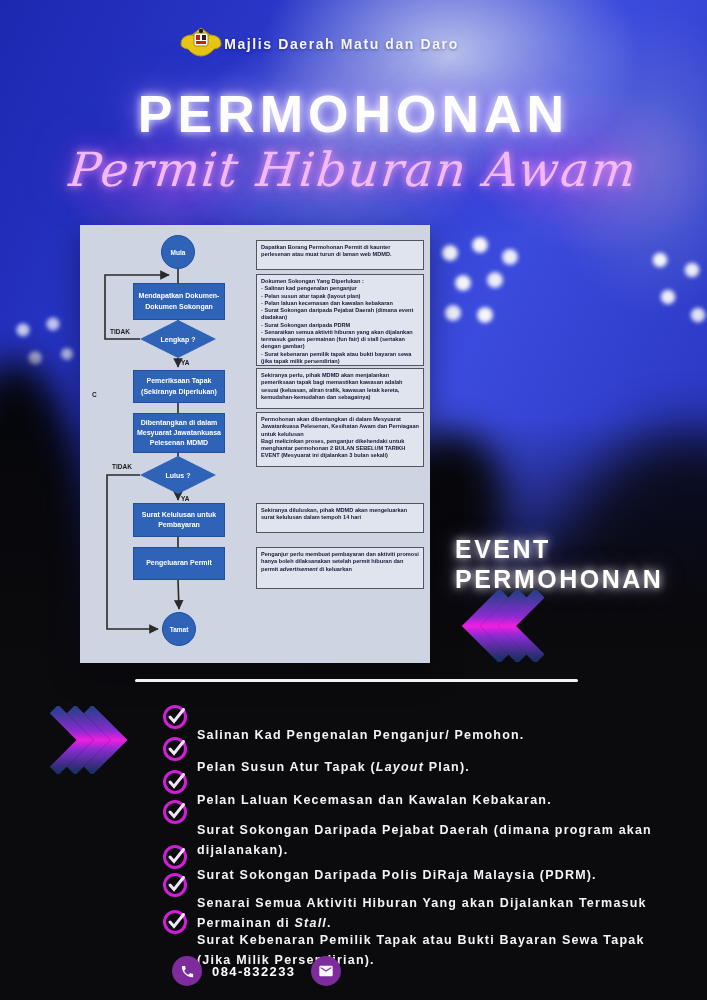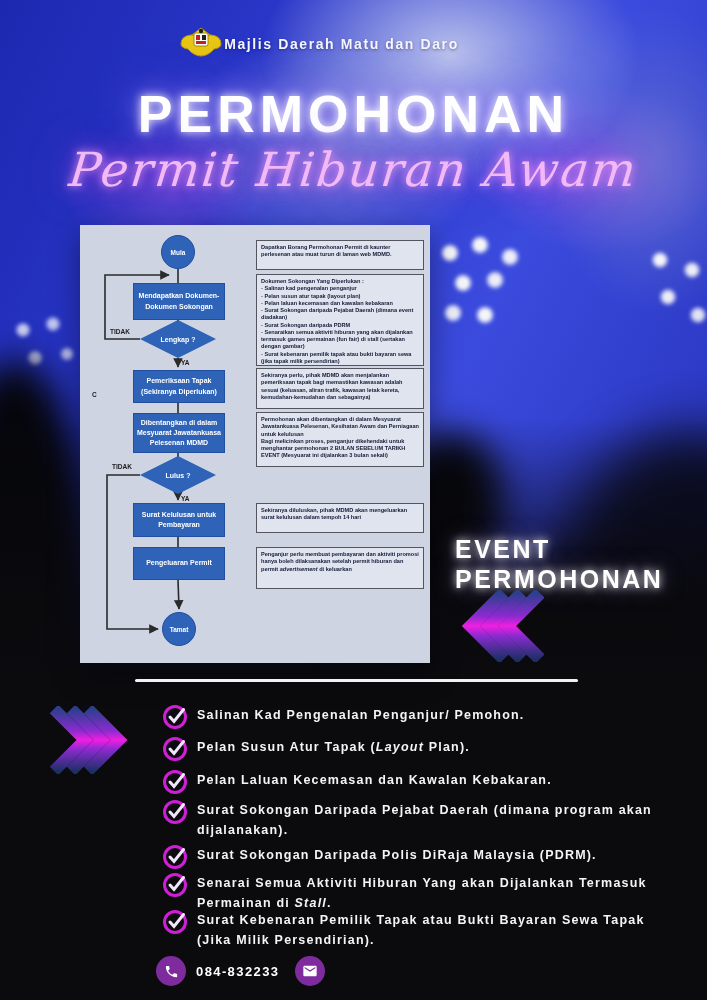--- a/index.html
+++ b/index.html
@@ -75,25 +75,25 @@
   .proses{position:absolute;left:455px;top:534px;color:#fff;font-size:25px;font-weight:800;letter-spacing:2.5px;
     line-height:30px;text-shadow:0 0 8px rgba(255,255,255,.9),0 0 22px rgba(200,180,255,.55);}
   .chev{position:absolute;}
   
   .divider{position:absolute;left:135px;top:679px;width:443px;height:2.5px;background:#f2f2f2;border-radius:2px;}
   
   .semak-label{position:absolute;left:26px;top:784px;width:108px;text-align:right;color:#fff;
     font-size:23px;font-weight:800;letter-spacing:1px;line-height:24px;
     text-shadow:0 0 7px rgba(255,255,255,.85),0 0 18px rgba(220,200,255,.5);}
   .check-row{position:absolute;left:162px;display:flex;align-items:flex-start;gap:8px;width:505px;}
-  .check-row .txt{color:#f4f4f4;font-size:12.5px;font-weight:700;letter-spacing:1.2px;line-height:20px;padding-top:2px;}
+  .check-row .txt{color:#f4f4f4;font-size:12.5px;font-weight:700;letter-spacing:1.2px;line-height:20px;padding-top:2px;margin-top:20px;}
   .check-row .txt i{font-style:italic;}
   .check-ico{flex:0 0 auto;}
   
-  .footer{position:absolute;left:156px;top:956px;display:flex;align-items:center;gap:16px;}
+  .footer{position:absolute;left:172px;top:956px;display:flex;align-items:center;gap:16px;}
   .contact{display:flex;align-items:center;gap:10px;}
   .cico{width:30px;height:30px;border-radius:50%;background:#7e2b9e;display:flex;align-items:center;justify-content:center;}
   .contact .ctxt{color:#fff;font-size:13px;font-weight:700;letter-spacing:1.4px;}
 </style>
 </head>
 <body>
 
 <div class="poster">
 
   <div class="photo">

